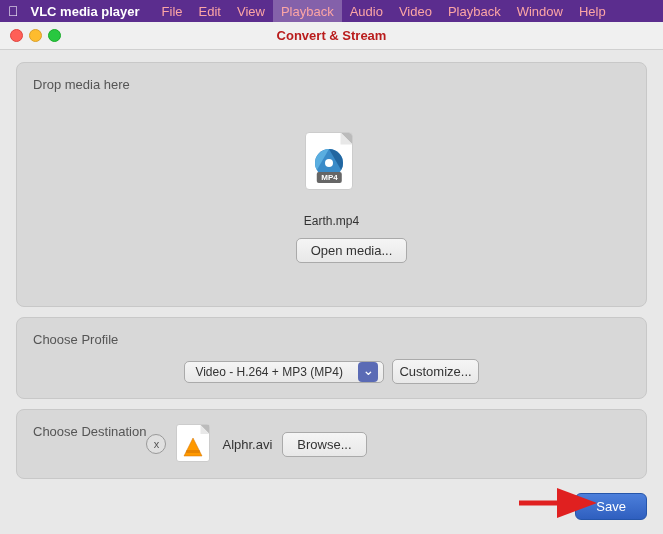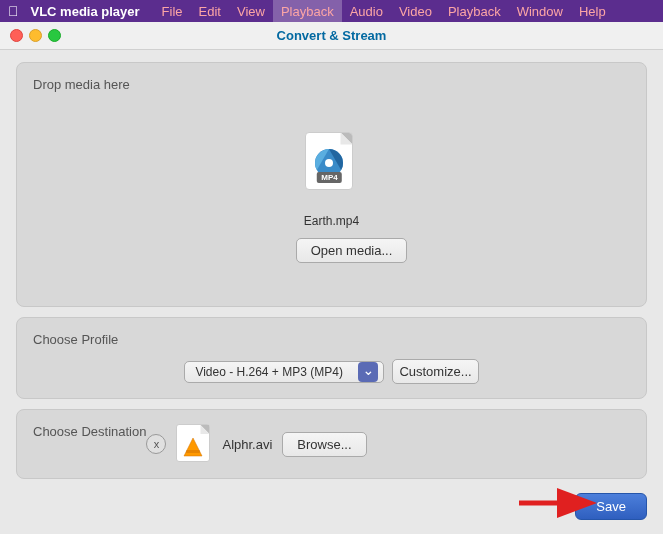--- a/index.html
+++ b/index.html
@@ -78,21 +78,21 @@
       justify-content: center;
     }
 
     .traffic-close { background: #ff5f57; border: 1px solid #e0443e; }
     .traffic-minimize { background: #febc2e; border: 1px solid #d9a02b; }
     .traffic-maximize { background: #28c840; border: 1px solid #1aab29; }
 
     .title-bar-title {
       font-size: 13px;
       font-weight: 600;
-      color: #0369a1;
+      color: #b91c1c;
     }
 
     
     .main-content {
       background: #e8e8e8;
       padding: 12px 16px;
       display: flex;
       flex-direction: column;
       gap: 10px;
       height: calc(534px - 22px - 28px);

